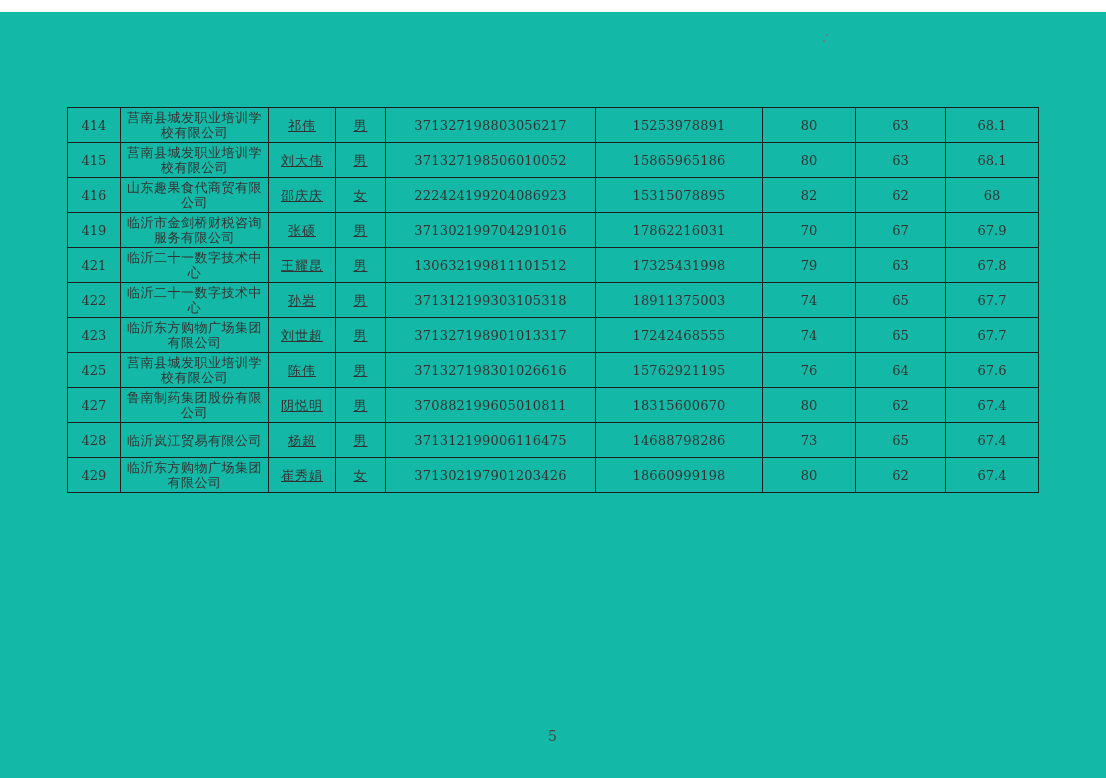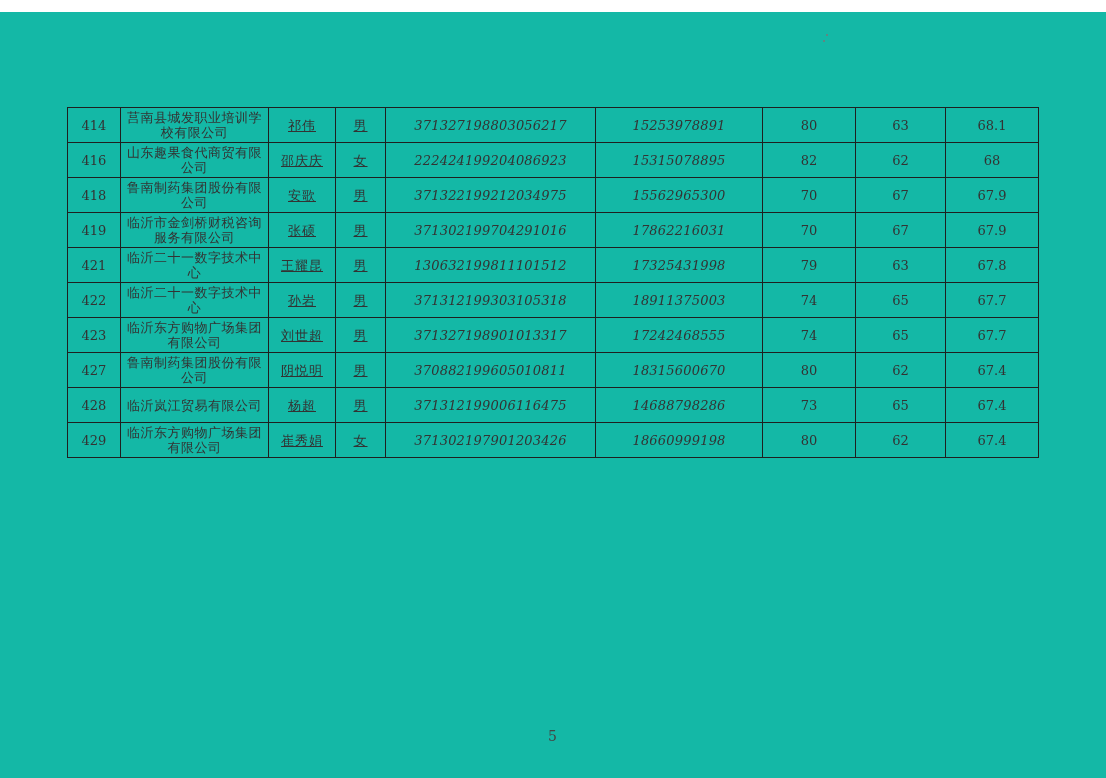--- a/index.html
+++ b/index.html
@@ -40,21 +40,21 @@
       color: #333;
     }
     td.c-no { font-size: 13px; }
     td.c-org {
       font-size: 13.5px;
       line-height: 15.5px;
       letter-spacing: 0.5px;
       padding: 0 4px;
     }
     td.c-name, td.c-sex { font-size: 14px; letter-spacing: 1px; text-decoration: underline; }
-    td.c-id, td.c-phone { font-size: 13px; letter-spacing: 0.2px; font-style: italic; }
+    td.c-id, td.c-phone { font-size: 13px; letter-spacing: 0.2px; }
     td.c-score { font-size: 14px; }
     .page-number {
       position: absolute;
       left: 548px;
       top: 716px;
       font-size: 14px;
       color: #444;
     }
     .speck {
       position: absolute;
@@ -88,42 +88,42 @@
           <td class="c-org">莒南县城发职业培训学校有限公司</td>
           <td class="c-name">祁伟</td>
           <td class="c-sex">男</td>
           <td class="c-id">371327198803056217</td>
           <td class="c-phone">15253978891</td>
           <td class="c-score">80</td>
           <td class="c-score">63</td>
           <td class="c-score">68.1</td>
         </tr>
         <tr>
+          <td class="c-no">415</td>
+          <td class="c-org">莒南县城发职业培训学校有限公司</td>
+          <td class="c-name">刘大伟</td>
+          <td class="c-sex">男</td>
+          <td class="c-id">371327198506010052</td>
+          <td class="c-phone">15865965186</td>
+          <td class="c-score">80</td>
+          <td class="c-score">63</td>
+          <td class="c-score">68.1</td>
+        </tr>
+        <tr>
           <td class="c-no">416</td>
           <td class="c-org">山东趣果食代商贸有限公司</td>
           <td class="c-name">邵庆庆</td>
           <td class="c-sex">女</td>
           <td class="c-id">222424199204086923</td>
           <td class="c-phone">15315078895</td>
           <td class="c-score">82</td>
           <td class="c-score">62</td>
           <td class="c-score">68</td>
         </tr>
         <tr>
-          <td class="c-no">418</td>
-          <td class="c-org">鲁南制药集团股份有限公司</td>
-          <td class="c-name">安歌</td>
-          <td class="c-sex">男</td>
-          <td class="c-id">371322199212034975</td>
-          <td class="c-phone">15562965300</td>
-          <td class="c-score">70</td>
-          <td class="c-score">67</td>
-          <td class="c-score">67.9</td>
-        </tr>
-        <tr>
           <td class="c-no">419</td>
           <td class="c-org">临沂市金剑桥财税咨询服务有限公司</td>
           <td class="c-name">张硕</td>
           <td class="c-sex">男</td>
           <td class="c-id">371302199704291016</td>
           <td class="c-phone">17862216031</td>
           <td class="c-score">70</td>
           <td class="c-score">67</td>
           <td class="c-score">67.9</td>
         </tr>
@@ -152,20 +152,31 @@
         <tr>
           <td class="c-no">423</td>
           <td class="c-org">临沂东方购物广场集团有限公司</td>
           <td class="c-name">刘世超</td>
           <td class="c-sex">男</td>
           <td class="c-id">371327198901013317</td>
           <td class="c-phone">17242468555</td>
           <td class="c-score">74</td>
           <td class="c-score">65</td>
           <td class="c-score">67.7</td>
+        </tr>
+        <tr>
+          <td class="c-no">425</td>
+          <td class="c-org">莒南县城发职业培训学校有限公司</td>
+          <td class="c-name">陈伟</td>
+          <td class="c-sex">男</td>
+          <td class="c-id">371327198301026616</td>
+          <td class="c-phone">15762921195</td>
+          <td class="c-score">76</td>
+          <td class="c-score">64</td>
+          <td class="c-score">67.6</td>
         </tr>
         <tr>
           <td class="c-no">427</td>
           <td class="c-org">鲁南制药集团股份有限公司</td>
           <td class="c-name">阴悦明</td>
           <td class="c-sex">男</td>
           <td class="c-id">370882199605010811</td>
           <td class="c-phone">18315600670</td>
           <td class="c-score">80</td>
           <td class="c-score">62</td>

